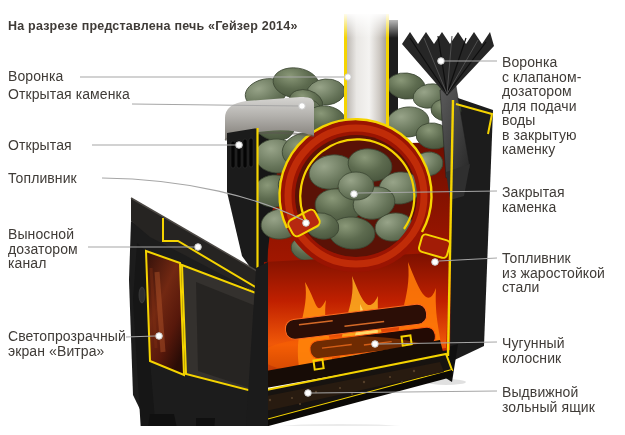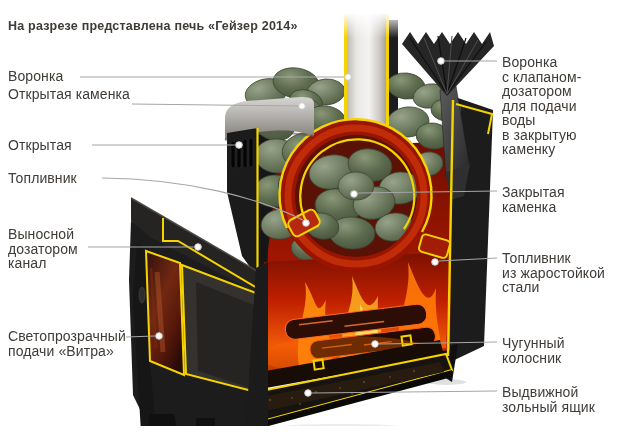--- a/index.html
+++ b/index.html
@@ -268,21 +268,21 @@
   <div class="title">На разрезе представлена печь «Гейзер 2014»</div>
 
   <div class="lbl" style="left:8px;top:69px">Воронка</div>
   <div class="lbl" style="left:8px;top:87px">Открытая каменка</div>
   <div class="lbl" style="left:8px;top:138px">Открытая</div>
   <div class="lbl" style="left:8px;top:171px">Топливник</div>
   <div class="lbl" style="left:8px;top:227px">Выносной
 дозатором
 канал</div>
   <div class="lbl" style="left:8px;top:329px">Светопрозрачный
-подачи «Витра»</div>
+экран «Витра»</div>
 
   <div class="lbl r" style="top:55px">Воронка
 с клапаном-
 дозатором
 для подачи
 воды
 в закрытую
 каменку</div>
   <div class="lbl r" style="top:185px">Закрытая
 каменка</div>

